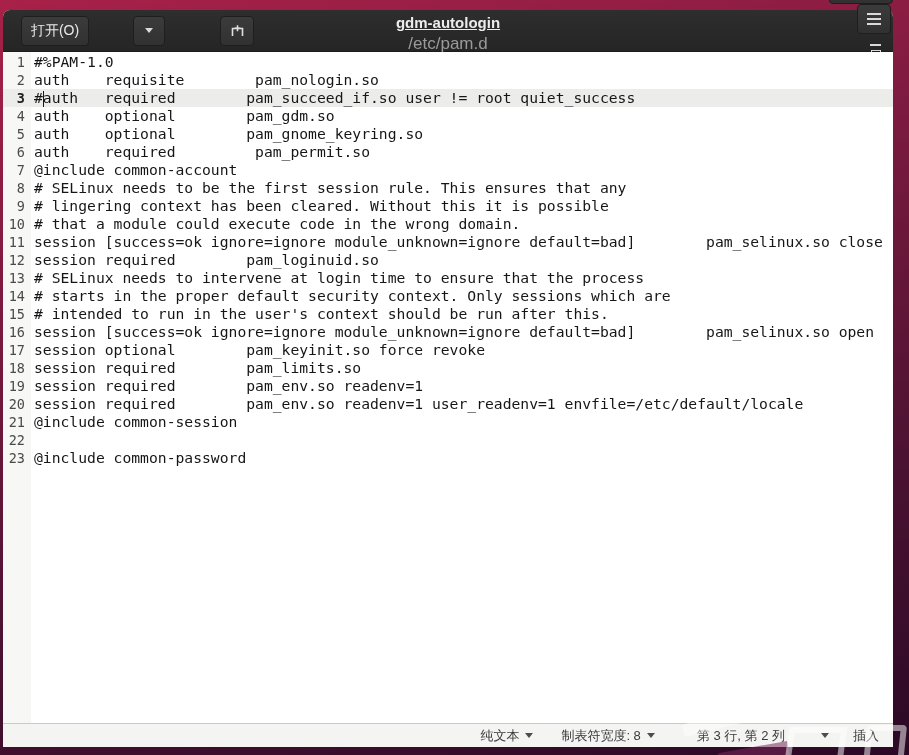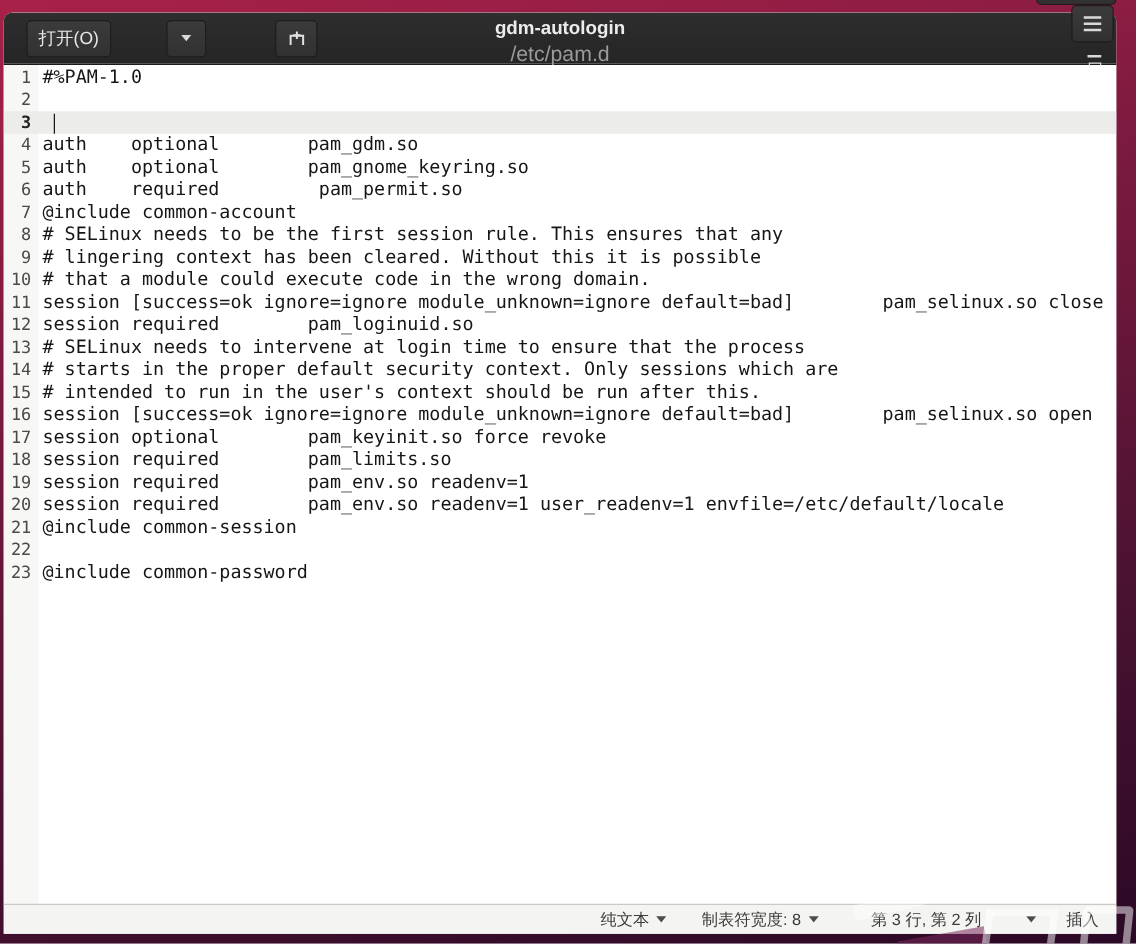--- a/index.html
+++ b/index.html
@@ -38,21 +38,21 @@
   .btn-menu   { width:34px; margin-left:25px; }
   .tri-down { width:0; height:0; border-left:4px solid transparent;
     border-right:4px solid transparent; border-top:5px solid #d9d9d9; }
   .burger { display:flex; flex-direction:column; gap:3px; }
   .burger i { display:block; width:14px; height:2px; background:#d9d9d9; }
 
   .tb-title {
     position:absolute; left:50%; top:4px; transform:translateX(-50%);
     text-align:center; line-height:1.25; pointer-events:none;
   }
-  .tb-title .t { font-size:15px; font-weight:bold; color:#ececec; }
+  .tb-title .t { font-size:15px; font-weight:bold; color:#ececec;text-decoration:underline; }
   .tb-title .s { font-size:17px; color:#9a9a9a; }
 
   .tb-right { margin-left:auto; display:flex; align-items:center;flex-direction:column; }
   .winctl { width:14px; height:14px; display:flex; align-items:center; justify-content:center; }
   .ctl-min { margin-left:28px; }
   .ctl-min i { display:block; width:11px; height:2px; background:#d8d8d8; margin-top:8px; }
   .ctl-max { margin-left:30px; }
   .ctl-max i { display:block; width:10px; height:10px; border:1.5px solid #d8d8d8; }
   .ctl-close {
     width:25px; height:25px; border-radius:50%; margin-left:20px; margin-right:6px;
@@ -148,22 +148,22 @@
           <span>×</span>
         </div>
       </div>
     </div>
 
     <div class="editor">
       <div class="gutter"></div>
       <div class="lines" id="lines">
         <div class="caret"></div>
       <div class="line"><span class="num">1</span><span class="txt">#%PAM-1.0</span></div>
-          <div class="line"><span class="num">2</span></div>
-          <div class="line cur"><span class="num">3</span></div>
+          <div class="line"><span class="num">2</span><span class="txt">auth    requisite        pam_nologin.so</span></div>
+          <div class="line cur"><span class="num">3</span><span class="txt">#auth   required        pam_succeed_if.so user != root quiet_success</span></div>
           <div class="line"><span class="num">4</span><span class="txt">auth    optional        pam_gdm.so</span></div>
           <div class="line"><span class="num">5</span><span class="txt">auth    optional        pam_gnome_keyring.so</span></div>
           <div class="line"><span class="num">6</span><span class="txt">auth    required         pam_permit.so</span></div>
           <div class="line"><span class="num">7</span><span class="txt">@include common-account</span></div>
           <div class="line"><span class="num">8</span><span class="txt"># SELinux needs to be the first session rule. This ensures that any</span></div>
           <div class="line"><span class="num">9</span><span class="txt"># lingering context has been cleared. Without this it is possible</span></div>
           <div class="line"><span class="num">10</span><span class="txt"># that a module could execute code in the wrong domain.</span></div>
           <div class="line"><span class="num">11</span><span class="txt">session [success=ok ignore=ignore module_unknown=ignore default=bad]        pam_selinux.so close</span></div>
           <div class="line"><span class="num">12</span><span class="txt">session required        pam_loginuid.so</span></div>
           <div class="line"><span class="num">13</span><span class="txt"># SELinux needs to intervene at login time to ensure that the process</span></div>

